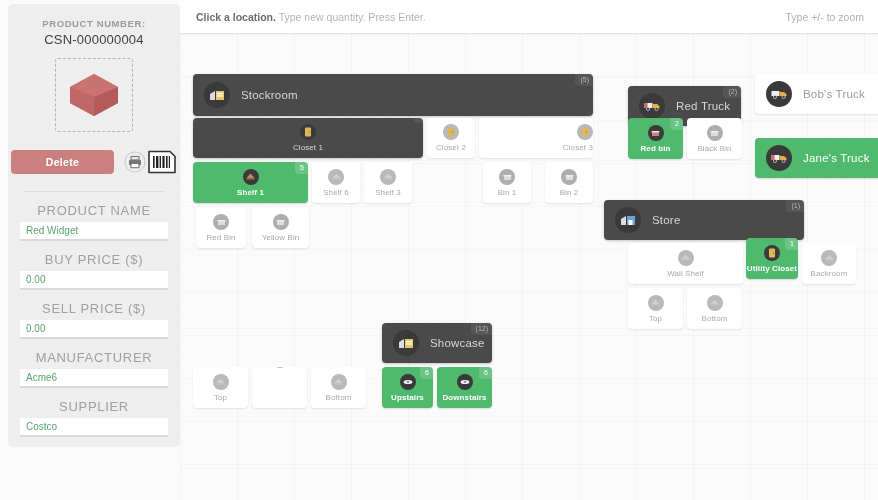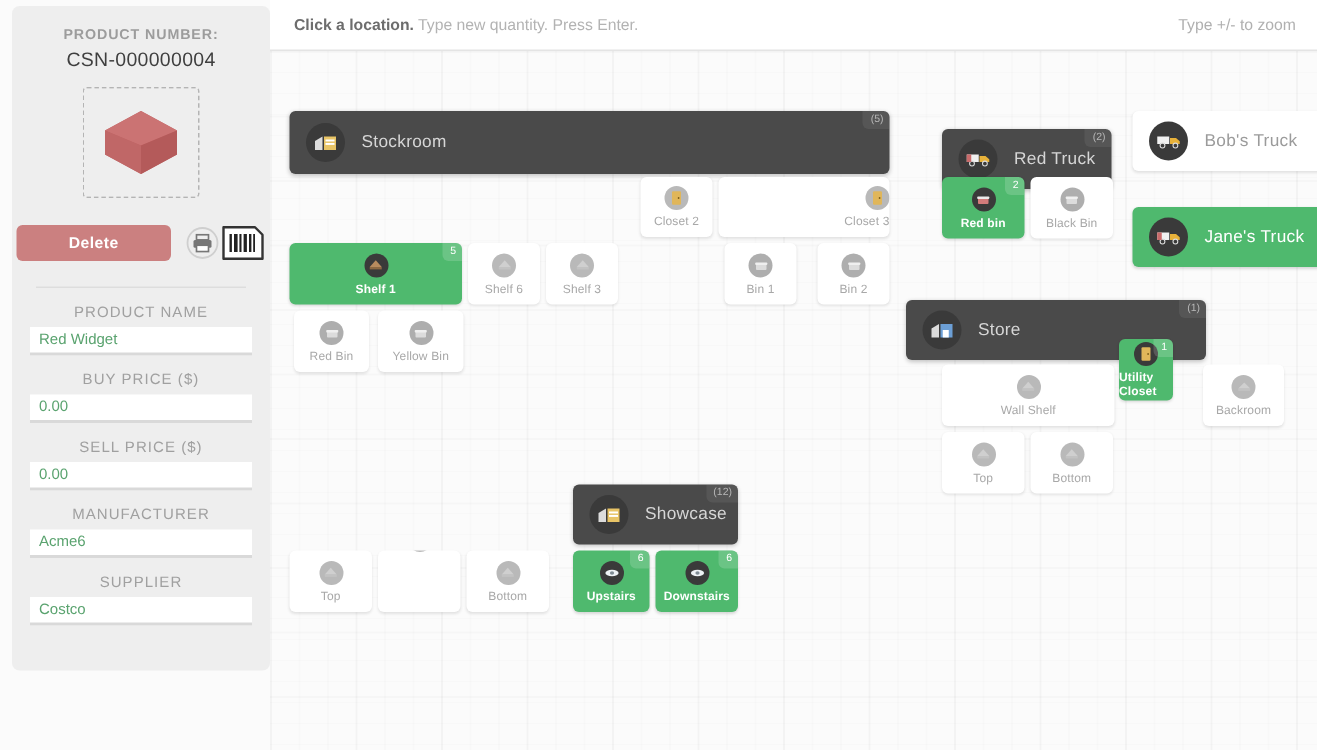--- a/index.html
+++ b/index.html
@@ -58,21 +58,21 @@
     padding: 6px 35px; border-radius: 4px; cursor: pointer;
     font-family: "Liberation Sans", sans-serif;
   }
   .icon-pair { display: flex; align-items: center; gap: 1px; }
   .divider {
     margin: 17px 4px 0; height: 1px; background: #dddddd;
   }
 
   .field { margin-top: 11px; }
   .field-label {
-    text-align: center; font-size: 10px; letter-spacing: .7px;
+    text-align: center; font-size: 13px; letter-spacing: .7px;
     color: #a0a0a0; text-transform: uppercase;
   }
   .field-input {
     margin-top: 4px; width: 100%; height: 19px;
     background: #ffffff; border: none; border-bottom: 2px solid #d9d9d9;
     font-size: 10px; color: #5aa36f; padding: 0 6px;
     font-family: "Liberation Sans", sans-serif;
   }
 
   
@@ -227,20 +227,30 @@
           <path d="M1 7 L6 4 L6 13 L1 13 Z" fill="#dcdcdc"></path>
           <path d="M7 4 L15 4 L15 13 L7 13 Z" fill="#e8c466"></path>
           <rect x="8" y="6" width="6" height="1.3" fill="#fff"></rect>
           <rect x="8" y="8.3" width="6" height="1.3" fill="#fff"></rect>
         </svg>
     </span>
     <span class="glabel">Stockroom</span>
     <span class="badge">(5)</span>
   </div>
 
+  <div class="node dark tile" style="left:193px;top:118px;width:230px;height:40px;">
+    <span class="med sm dk">
+      <svg width="8" height="10" viewBox="0 0 8 10">
+          <rect x="1" y="0.5" width="6" height="9" rx="0.8" fill="#e0b65a"></rect>
+          <circle cx="5.4" cy="5" r="0.6" fill="#7a5c18"></circle>
+        </svg>
+    </span>
+    <span class="tlabel">Closet 1</span>
+    <span class="badge"></span>
+  </div>
   <div class="node tile" style="left:427px;top:118px;width:48px;height:40px;">
     <span class="med sm gy">
       <svg width="8" height="10" viewBox="0 0 8 10">
           <rect x="1" y="0.5" width="6" height="9" rx="0.8" fill="#e0b65a"></rect>
           <circle cx="5.4" cy="5" r="0.6" fill="#7a5c18"></circle>
         </svg>
     </span>
     <span class="tlabel">Closet 2</span>
     <span class="badge"></span>
   </div>
@@ -466,21 +476,21 @@
   <div class="node tile" style="left:628px;top:243px;width:115px;height:41px;">
     <span class="med sm gy">
       <svg width="9" height="9" viewBox="0 0 9 9">
           <path d="M0.5 6 L4.5 1.5 L8.5 6 Z" fill="#cfcfcf"></path>
           <rect x="0.5" y="6" width="8" height="1.6" fill="#c2c2c2"></rect>
         </svg>
     </span>
     <span class="tlabel">Wall Shelf</span>
     <span class="badge"></span>
   </div>
-  <div class="node green tile" style="left:746px;top:226px;width:36px;height:41px;">
+  <div class="node green tile" style="left:746px;top:238px;width:52px;height:41px;">
     <span class="med sm dk">
       <svg width="8" height="10" viewBox="0 0 8 10">
           <rect x="1" y="0.5" width="6" height="9" rx="0.8" fill="#e0b65a"></rect>
           <circle cx="5.4" cy="5" r="0.6" fill="#7a5c18"></circle>
         </svg>
     </span>
     <span class="tlabel">Utility Closet</span>
     <span class="badge">1</span>
   </div>
   <div class="node tile" style="left:802px;top:243px;width:54px;height:41px;">

